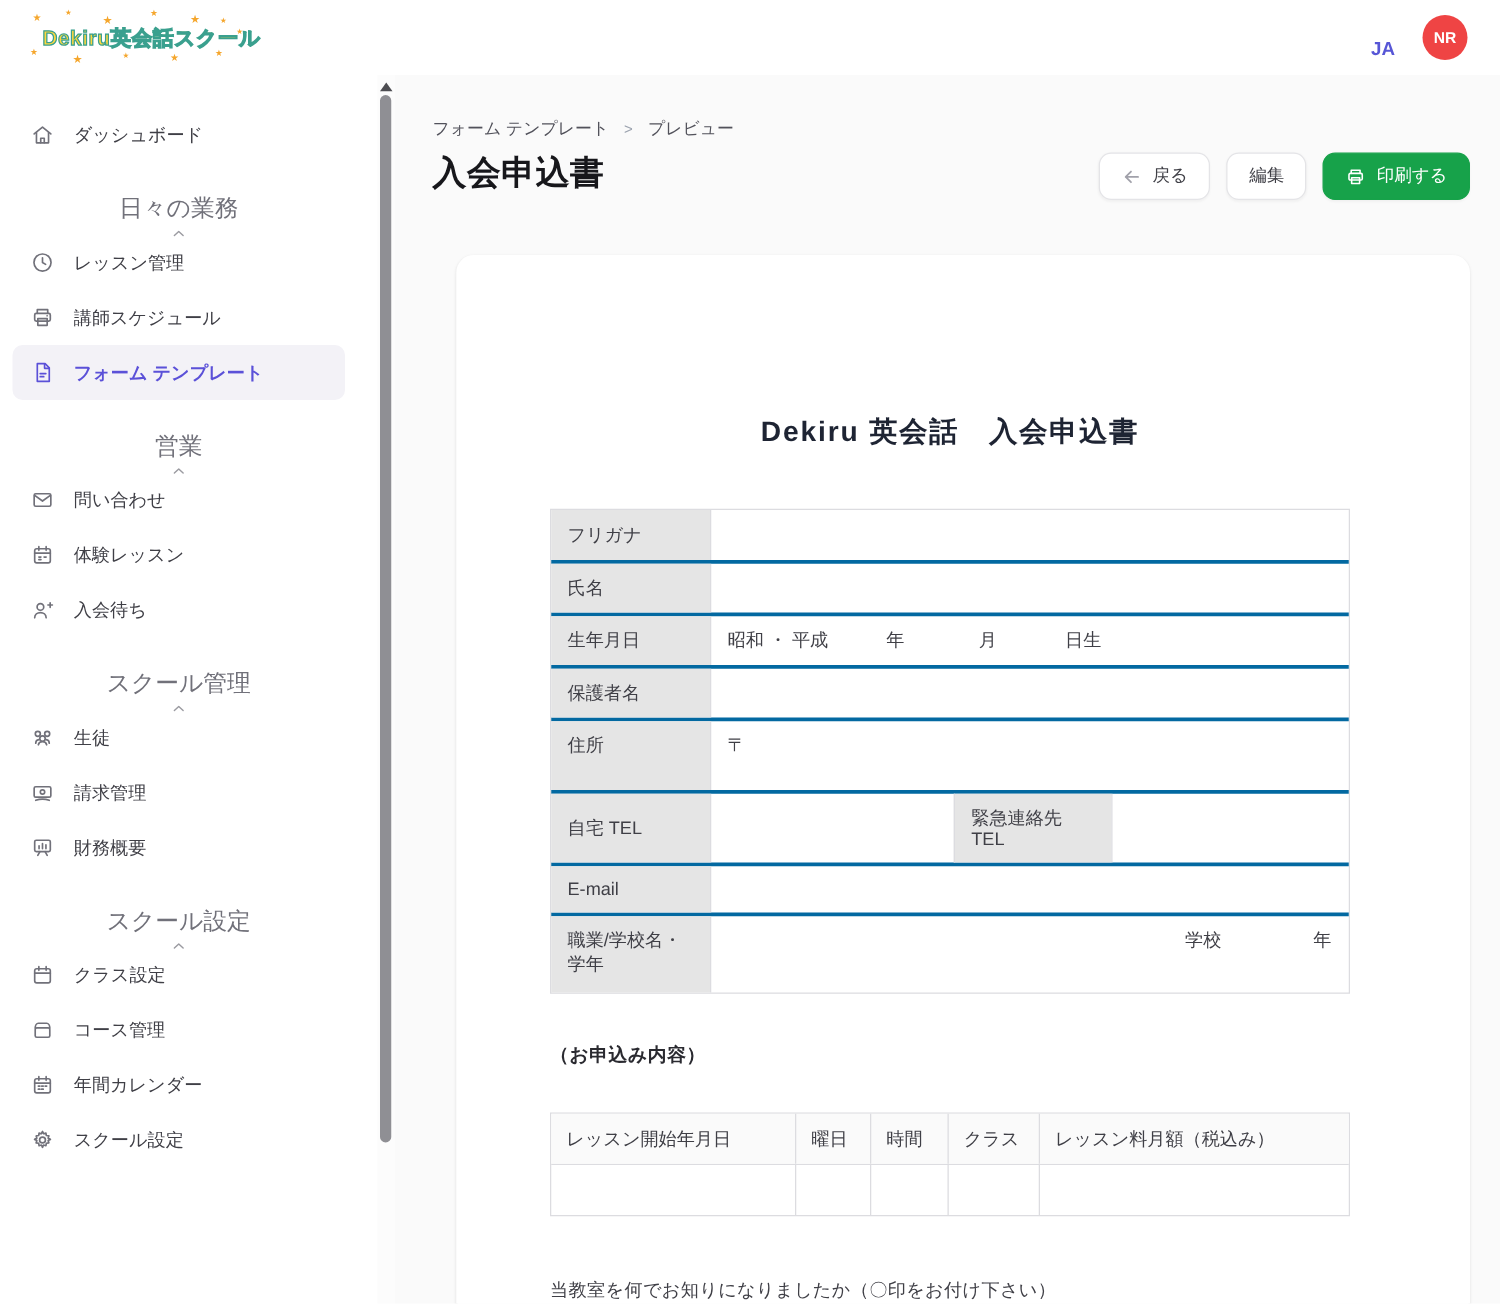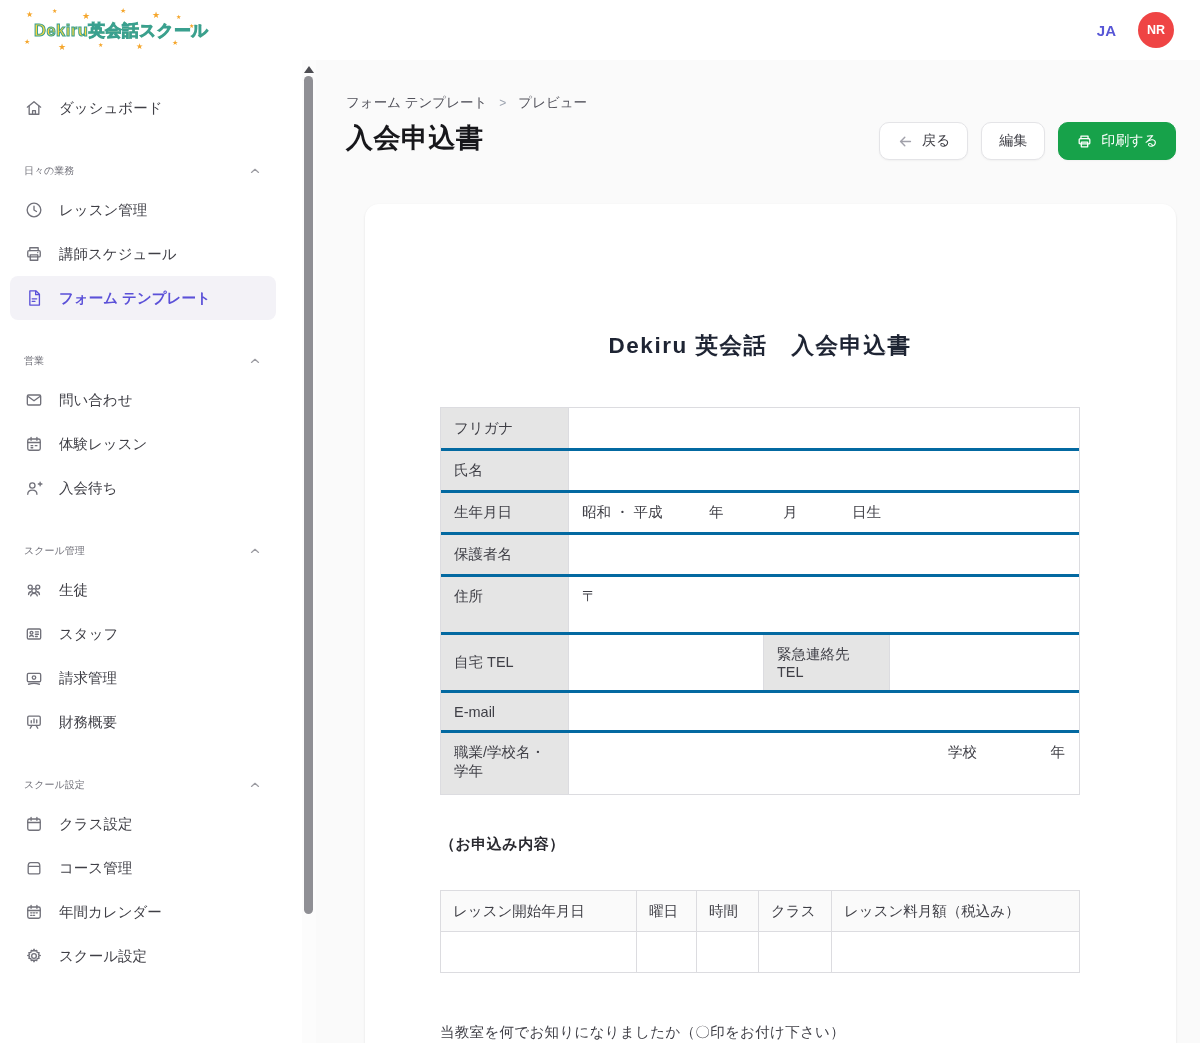--- a/index.html
+++ b/index.html
@@ -13,21 +13,21 @@
   .logo-text { position:absolute; left:10px; top:12px; font-size:16.5px; font-weight:800;
     color:#ffd83d; -webkit-text-stroke:1px #3aa08f; letter-spacing:.5px; white-space:nowrap; }
   .star { position:absolute; color:#f5a62c; pointer-events:none; }
   .star::before { content:"★"; }
   .s1{left:2px;top:2px;font-size:8px;} .s2{left:28px;top:-1px;font-size:6px;}
   .s3{left:58px;top:3px;font-size:9px;} .s4{left:96px;top:-1px;font-size:7px;}
   .s5{left:128px;top:2px;font-size:9px;} .s6{left:152px;top:5px;font-size:6px;}
   .s7{left:0px;top:30px;font-size:7px;} .s8{left:34px;top:34px;font-size:9px;}
   .s9{left:74px;top:33px;font-size:6px;} .s10{left:112px;top:34px;font-size:8px;}
   .s11{left:148px;top:31px;font-size:7px;} .s12{left:165px;top:14px;font-size:6px;}
-  .header-right { display:flex; align-items:center; gap:22px; }
+  .header-right { display:flex; align-items:flex-end; gap:22px; }
   .lang { font-size:15px; font-weight:700; color:#5756d6; cursor:pointer; }
   .avatar { width:36px; height:36px; border-radius:50%; background:#ef4444; color:#fff;
     font-size:12.5px; font-weight:700; display:flex; align-items:center; justify-content:center; cursor:pointer; }
 
   
   .body-row { display:flex; height:983px; }
   .sidebar { width:302px; background:#fff; position:relative; padding:26px 26px 0 10px; flex:none; }
   .scroll-strip { width:14px; flex:none; background:#fcfcfc; position:relative; }
   .scroll-up { position:absolute; top:6px; left:2px; width:0; height:0;
     border-left:5px solid transparent; border-right:5px solid transparent; border-bottom:7px solid #4d4d52; }
@@ -35,21 +35,21 @@
     background:#8f8f94; border-radius:5px; cursor:grab; }
   .main { flex:1; background:#fafafa; padding:34px 24px 0 30px; overflow:hidden; }
 
   
   .nav-item { height:44px; display:flex; align-items:center; gap:15px; padding:0 14px;
     border-radius:8px; font-size:14.5px; color:#3f3f46; cursor:pointer; white-space:nowrap; }
   .nav-item svg { flex:none; stroke:#71717a; }
   .nav-item.selected { background:#f3f2f7; color:#5b51d8; font-weight:600; }
   .nav-item.selected svg { stroke:#5b51d8; }
   .section-head { height:34px; margin-top:24px; display:flex; align-items:center;
-    justify-content:space-between; padding:0 14px; font-size:10px; color:#71717a; cursor:pointer; }
+    justify-content:space-between; padding:0 14px; font-size:19px; color:#71717a; cursor:pointer;flex-direction:column; }
   .section-head svg { stroke:#9b9ba1; }
   icon, .icon { display:inline-flex; }
 
   
   .breadcrumb { display:flex; align-items:center; gap:12px; font-size:13.5px; color:#52525b; }
   .crumb { cursor:pointer; }
   .crumb-sep { color:#9ca3af; font-size:12px; }
   .title-row { margin-top:8px; display:flex; align-items:flex-start; justify-content:space-between; }
   .page-title { font-size:27px; font-weight:800; color:#17171b; letter-spacing:.5px; }
   .btn-row { display:flex; gap:13px; margin-top:2px; }
@@ -217,31 +217,20 @@
     <div class="nav-item">
       <span class="icon">
         <svg width="20" height="20" viewBox="0 0 24 24" fill="none" stroke-width="1.6" stroke-linecap="round" stroke-linejoin="round">
             <circle cx="7.5" cy="8.5" r="2.4"></circle>
             <circle cx="16.5" cy="8.5" r="2.4"></circle>
             <circle cx="12" cy="13" r="2.6"></circle>
             <path d="M5.5 17.5 c0-2 1.5-3.2 3-3.4 M18.5 17.5 c0-2-1.5-3.2-3-3.4 M8 19 c.5-2 2-3 4-3 s3.5 1 4 3"></path>
           </svg>
       </span>
       <span>生徒</span>
-    </div>
-    <div class="nav-item">
-      <span class="icon">
-        <svg width="20" height="20" viewBox="0 0 24 24" fill="none" stroke-width="1.6" stroke-linecap="round" stroke-linejoin="round">
-            <rect x="4" y="6" width="16" height="12" rx="1.5"></rect>
-            <circle cx="9" cy="10.5" r="1.7"></circle>
-            <path d="M6.8 15 c.5-1.6 3.9-1.6 4.4 0"></path>
-            <path d="M13.7 9.5 H17.3 M13.7 12.3 H17.3 M13.7 15 H16"></path>
-          </svg>
-      </span>
-      <span>スタッフ</span>
     </div>
     <div class="nav-item">
       <span class="icon">
         <svg width="20" height="20" viewBox="0 0 24 24" fill="none" stroke-width="1.6" stroke-linecap="round" stroke-linejoin="round">
             <rect x="4" y="6.5" width="16" height="10" rx="1.5"></rect>
             <circle cx="12" cy="11.5" r="2.1"></circle>
             <path d="M5.5 19.5 C9 18.3 15 18.3 18.5 19.5"></path>
           </svg>
       </span>
       <span>請求管理</span>

